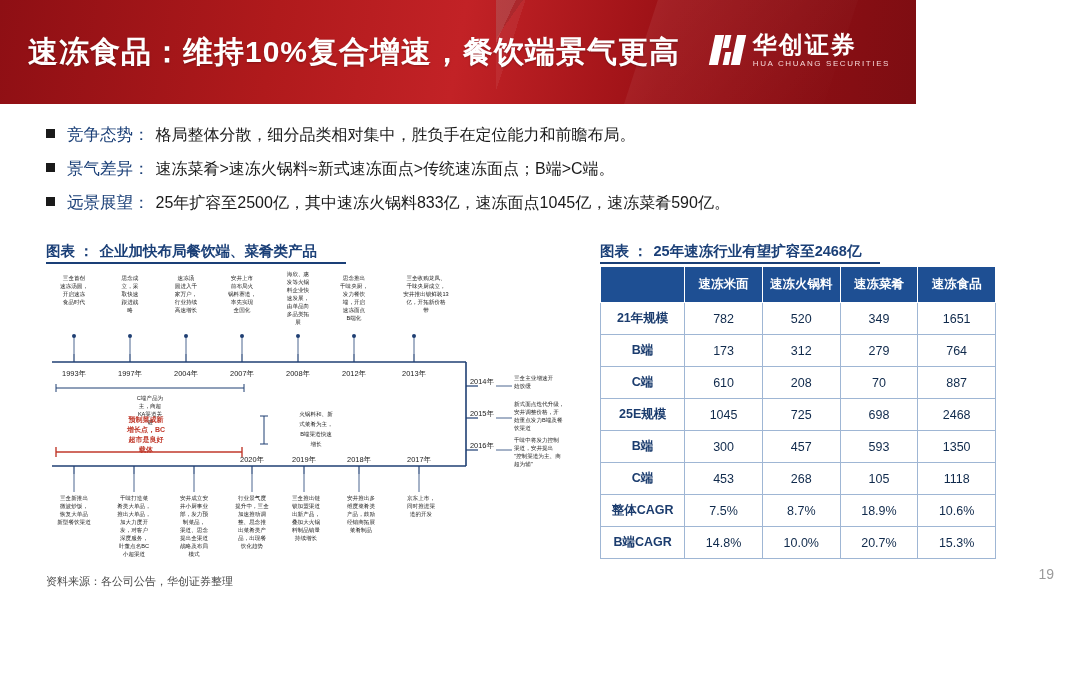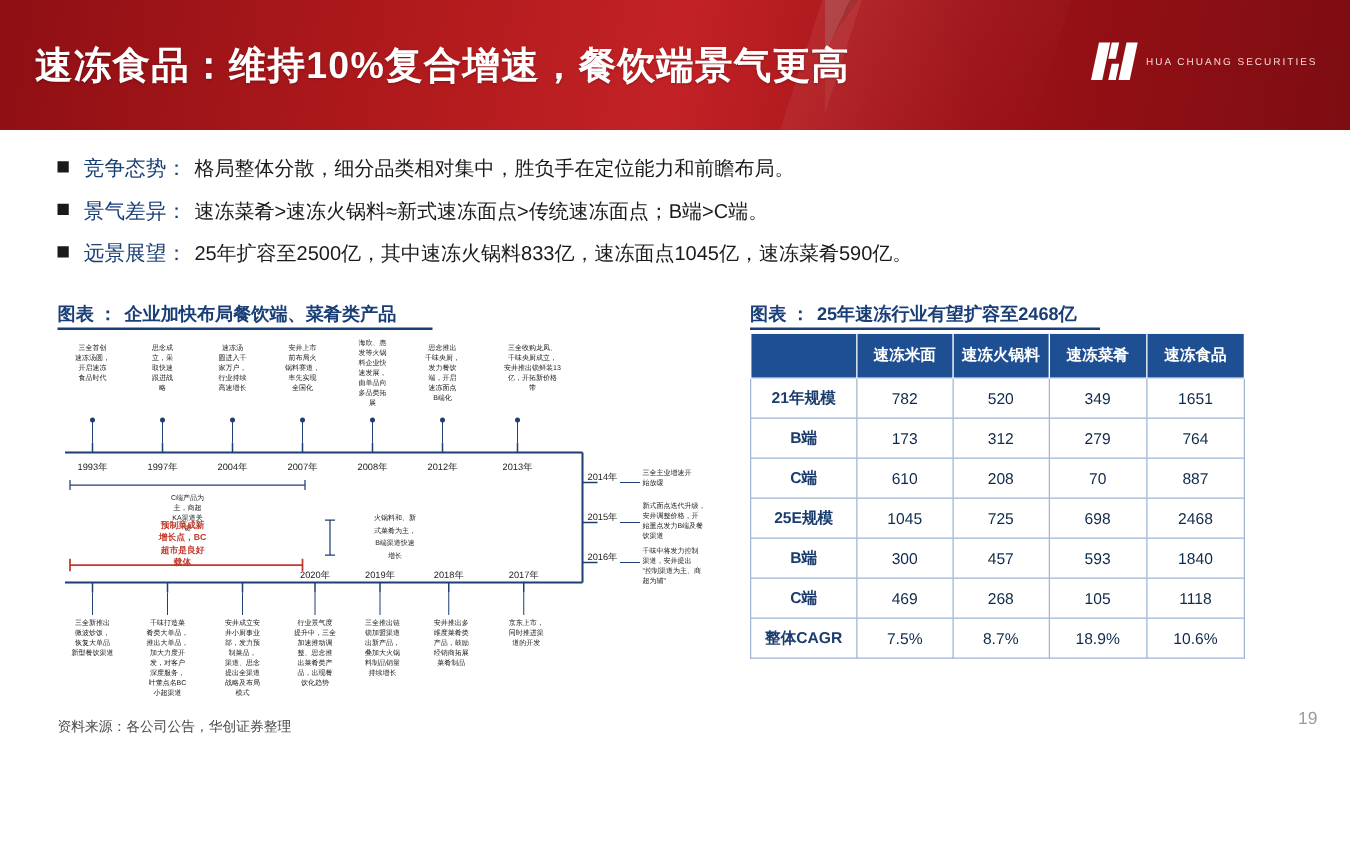--- a/index.html
+++ b/index.html
@@ -12,21 +12,21 @@
   }
   #slide {
     position: relative;
     width: 1080px; height: 673px;
     background: #ffffff;
   }
 
   
   .header {
     position: absolute; left: 0; top: 0;
-    width: 1080px; height: 104px;
+    width: 916px; height: 104px;
     background: linear-gradient(100deg, #8e0f14 0%, #b01a1c 30%, #c22226 50%, #9c1116 72%, #7d0d12 100%);
     overflow: hidden;
   }
   .header::after {
     content: "";
     position: absolute; right: 0; top: 0;
     width: 420px; height: 104px;
     background:
       linear-gradient(115deg, rgba(255,255,255,0.10) 0 18px, transparent 18px 40px),
       linear-gradient(108deg, rgba(255,255,255,0.06) 0 28px, transparent 28px 70px),
@@ -150,20 +150,21 @@
   <div class="header">
     <div class="header-title">速冻食品：维持10%复合增速，餐饮端景气更高</div>
     <div class="logo-wrap">
       <div class="logo-mark">
           <i></i>
           <i></i>
           <i></i>
           <i></i>
         </div>
       <div class="logo-text">
+        <div class="logo-cn">华创证券</div>
         <div class="logo-en">HUA CHUANG SECURITIES</div>
       </div>
     </div>
   </div>
 
   <div class="bullets">
     <div class="bullet-row">
       <span class="bullet-sq"></span>
       <span class="bullet-label">竞争态势：</span>
       <span class="bullet-text">格局整体分散，细分品类相对集中，胜负手在定位能力和前瞻布局。</span>
@@ -468,34 +469,41 @@
           <td>1045</td>
           <td>725</td>
           <td>698</td>
           <td>2468</td>
         </tr>
         <tr>
           <td class="rowhead">B端</td>
           <td>300</td>
           <td>457</td>
           <td>593</td>
-          <td>1840</td>
+          <td>1350</td>
         </tr>
         <tr>
           <td class="rowhead">C端</td>
-          <td>469</td>
+          <td>453</td>
           <td>268</td>
           <td>105</td>
           <td>1118</td>
         </tr>
         <tr>
           <td class="rowhead">整体CAGR</td>
           <td>7.5%</td>
           <td>8.7%</td>
           <td>18.9%</td>
           <td>10.6%</td>
         </tr>
+        <tr>
+          <td class="rowhead">B端CAGR</td>
+          <td>14.8%</td>
+          <td>10.0%</td>
+          <td>20.7%</td>
+          <td>15.3%</td>
+        </tr>
       </tbody>
     </table>
   </div>
 
   <div class="page-num">19</div>
 </div>
 
 </body></html>

